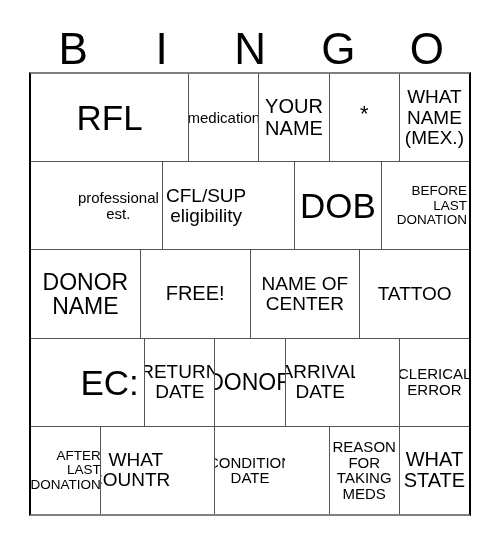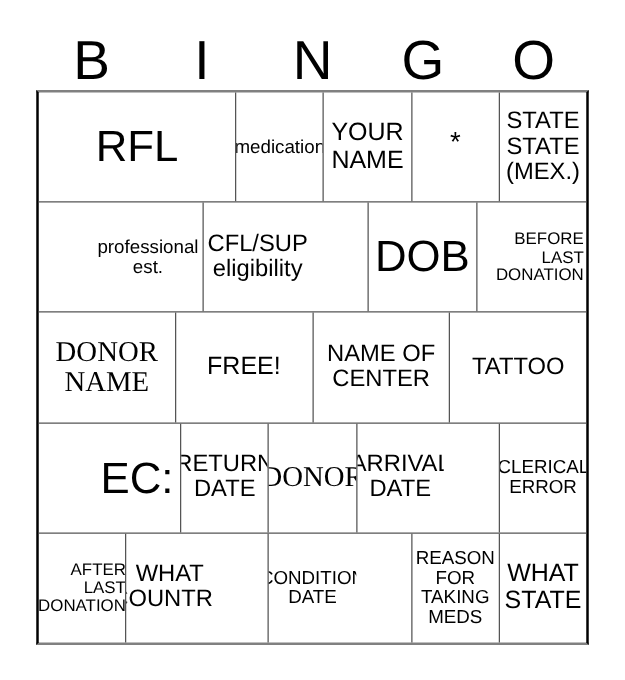--- a/index.html
+++ b/index.html
@@ -76,21 +76,21 @@
     line-height: 1.06;
     word-break: normal;
   }
   .cell + .cell {
     border-left: 1px solid #555555;
   }
 
   
   .fs-xxl { font-size: 35px; margin-left: 44px; }
   .fs-xl  { font-size: 20px; }
-  .fs-lg  { font-size: 23px; font-family: Liberation Serif, serif; }
+  .fs-lg  { font-size: 23px; }
   .fs-md  { font-size: 19px; }
   .fs-sm  { font-size: 15px; margin-left: 44px; }
   .fs-xs  { font-size: 13.5px; text-align: right; }
   .fs-star { font-size: 22px; line-height: 1; padding-bottom: 8px; }
 </style>
 </head>
 <body>
 
 <div class="card">
 
@@ -102,21 +102,21 @@
     <div class="header-cell">O</div>
   </div>
 
   <div class="grid">
 
     <div class="grid-row">
       <div class="cell fs-xxl">RFL</div>
       <div class="cell fs-sm">medication</div>
       <div class="cell fs-xl">YOUR NAME</div>
       <div class="cell fs-star">*</div>
-      <div class="cell fs-md">STATE STATE (MEX.)</div>
+      <div class="cell fs-md">WHAT NAME (MEX.)</div>
     </div>
 
     <div class="grid-row">
       <div class="cell fs-sm">professional est.</div>
       <div class="cell fs-md">CFL/SUP eligibility</div>
       <div class="cell fs-xxl">DOB</div>
       <div class="cell fs-xs">BEFORE LAST DONATION</div>
     </div>
 
     <div class="grid-row">

